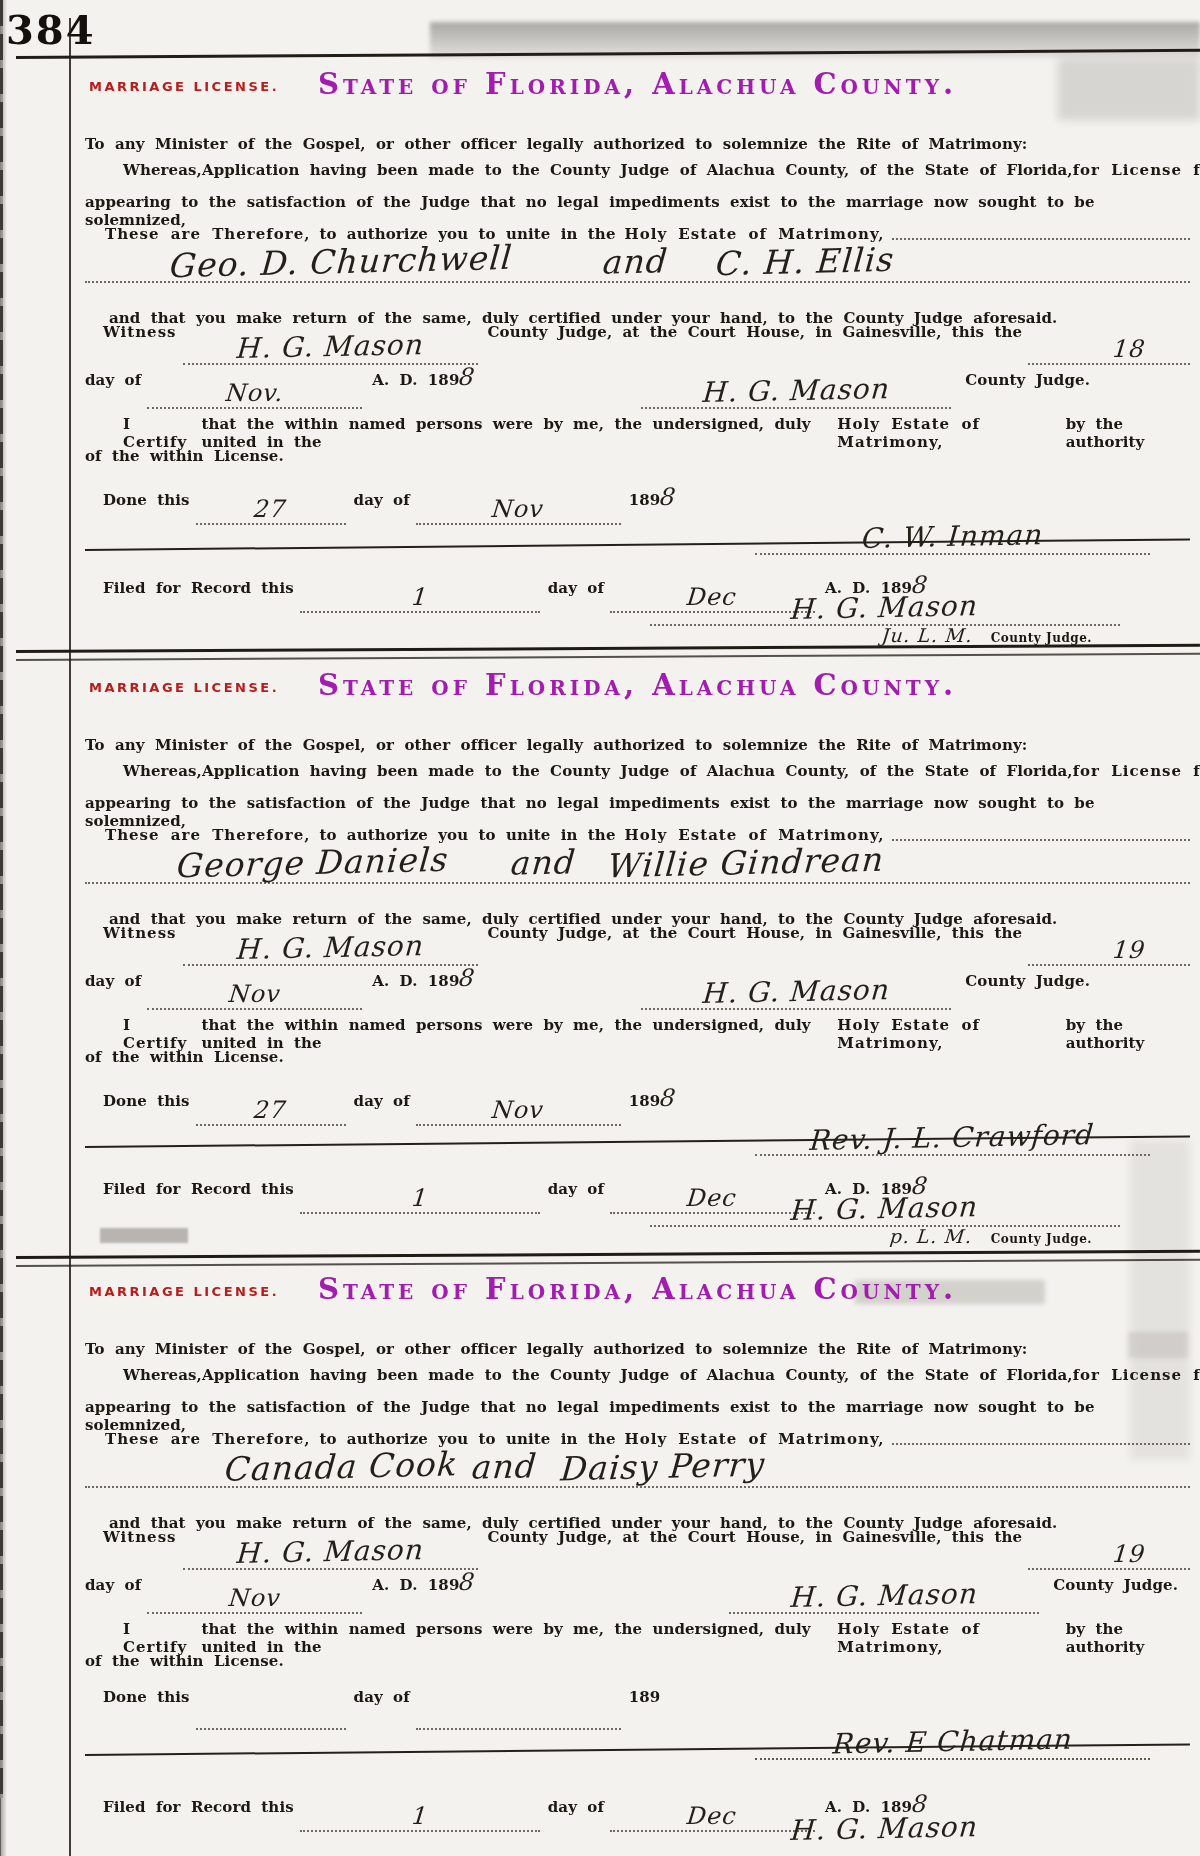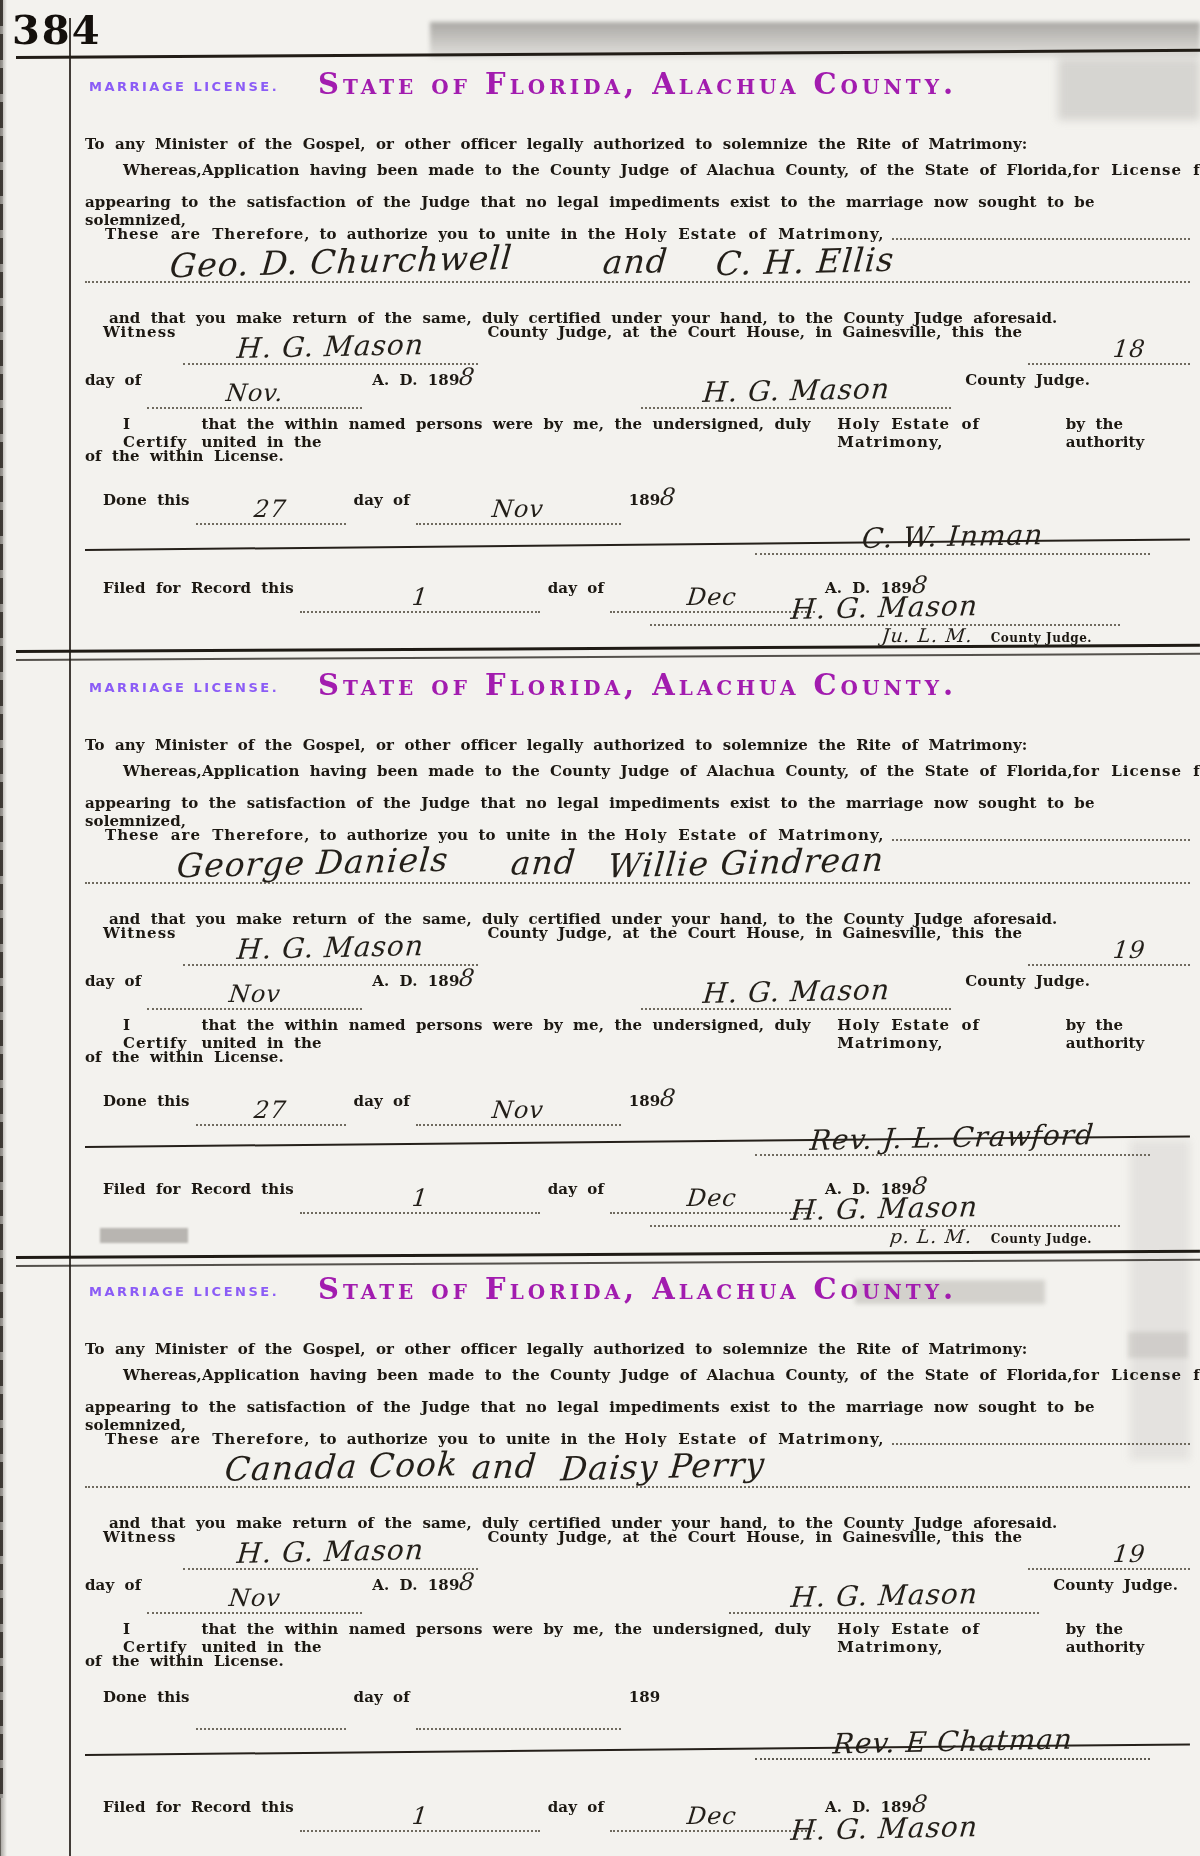--- a/index.html
+++ b/index.html
@@ -3,21 +3,21 @@
 <meta charset="utf-8">
 <style>
   html,body{margin:0;padding:0;}
   body{
     width:1200px;height:1856px;position:relative;overflow:hidden;
     background:#f3f2ee;
     font-family:"DejaVu Serif",serif;color:#1b1711;
   }
   
   .page-number{
-    position:absolute;left:12px;top:6px;font-size:40px;font-weight:bold;
+    position:absolute;left:6px;top:6px;font-size:40px;font-weight:bold;
     letter-spacing:2px;color:#14100c;
   }
   .rule{position:absolute;background:#221d17;}
   .rule-top{left:16px;top:56px;width:1184px;height:3px;transform:rotate(-0.35deg);transform-origin:left center;}
   .v-rule-margin{left:69px;top:18px;width:2px;height:1838px;opacity:.85;}
   .v-rule-binding{
     left:15px;top:58px;width:3px;height:1798px;opacity:.8;
     background:repeating-linear-gradient(to bottom,#1e1a15 0 26px,rgba(30,26,21,.25) 26px 34px);
   }
   .v-rule-right{left:1191px;top:36px;width:1px;height:525px;opacity:.65;background:#4d4842;}
@@ -39,21 +39,21 @@
   .form{position:absolute;left:85px;width:1105px;}
   .form.f1{top:57px;height:595px;}
   .form.f2{top:658px;height:599px;}
   .form.f3{top:1262px;height:594px;}
   .row{position:absolute;left:0;right:0;display:flex;align-items:baseline;}
 
   .print{font-size:15px;font-weight:bold;word-spacing:5px;letter-spacing:.1px;color:#1c1812;}
   .bl{font-weight:bold;letter-spacing:1px;}
   .ml-label{
     position:absolute;left:4px;top:22px;
-    font-family:"DejaVu Sans",sans-serif;font-size:13px;font-weight:bold;letter-spacing:2.5px;color:#8b5cf6;
+    font-family:"DejaVu Sans",sans-serif;font-size:13px;font-weight:bold;letter-spacing:2.5px;color:#b91c1c;
   }
   .r-title{top:10px;justify-content:center;}
   .title{font-size:29px;font-weight:bold;font-variant:small-caps;letter-spacing:4px;color:#a21caf;}
   .r-addressee{top:78px;text-align:center;}
   .r-whl1{top:104px;}
   .r-whl2{top:136px;}
   .r-whl1 .print,.r-therefore .print{white-space:nowrap;}
   .gap{display:inline-block;width:9px;}
   .r-therefore{top:168px;padding-left:20px;}
   .dotfill{flex:1;border-bottom:2px dotted #6f6a5f;align-self:flex-end;margin-bottom:3px;margin-left:8px;}

